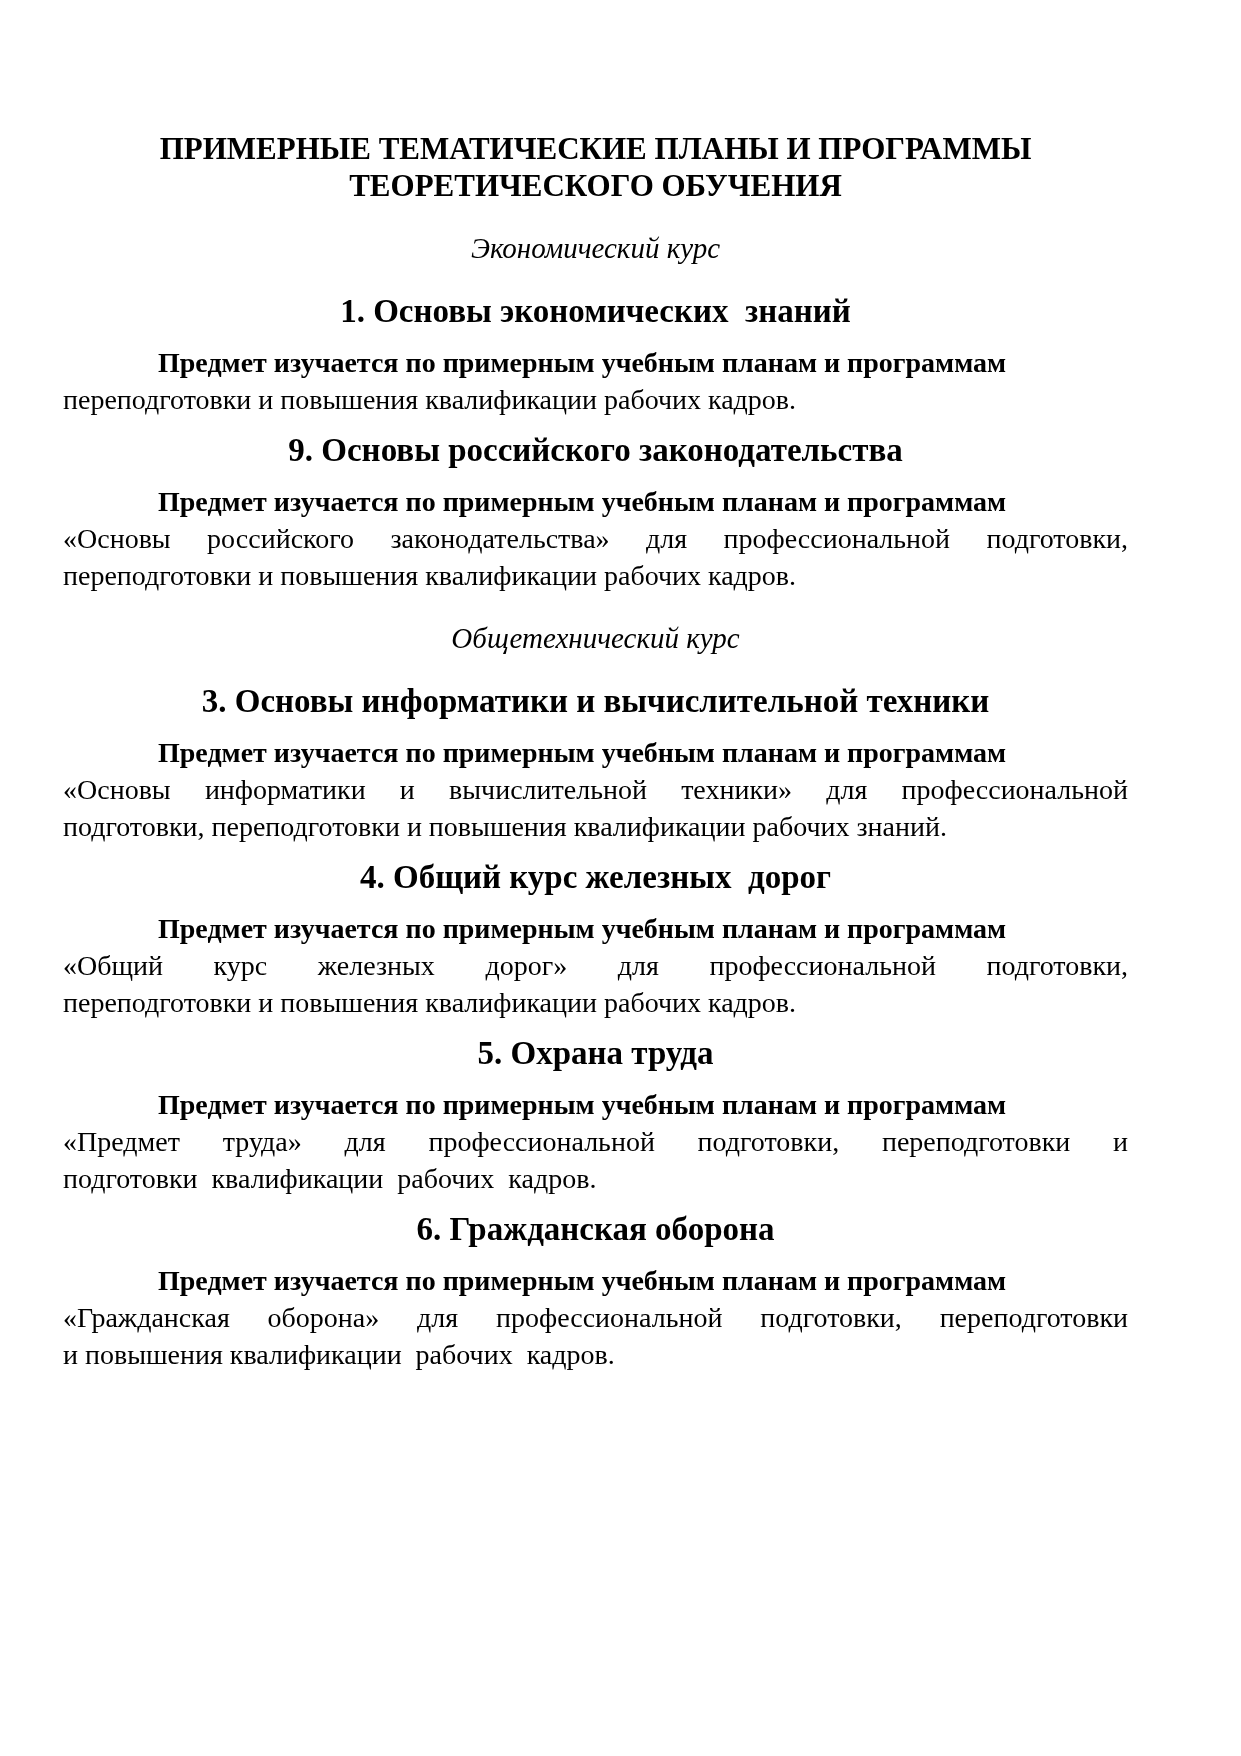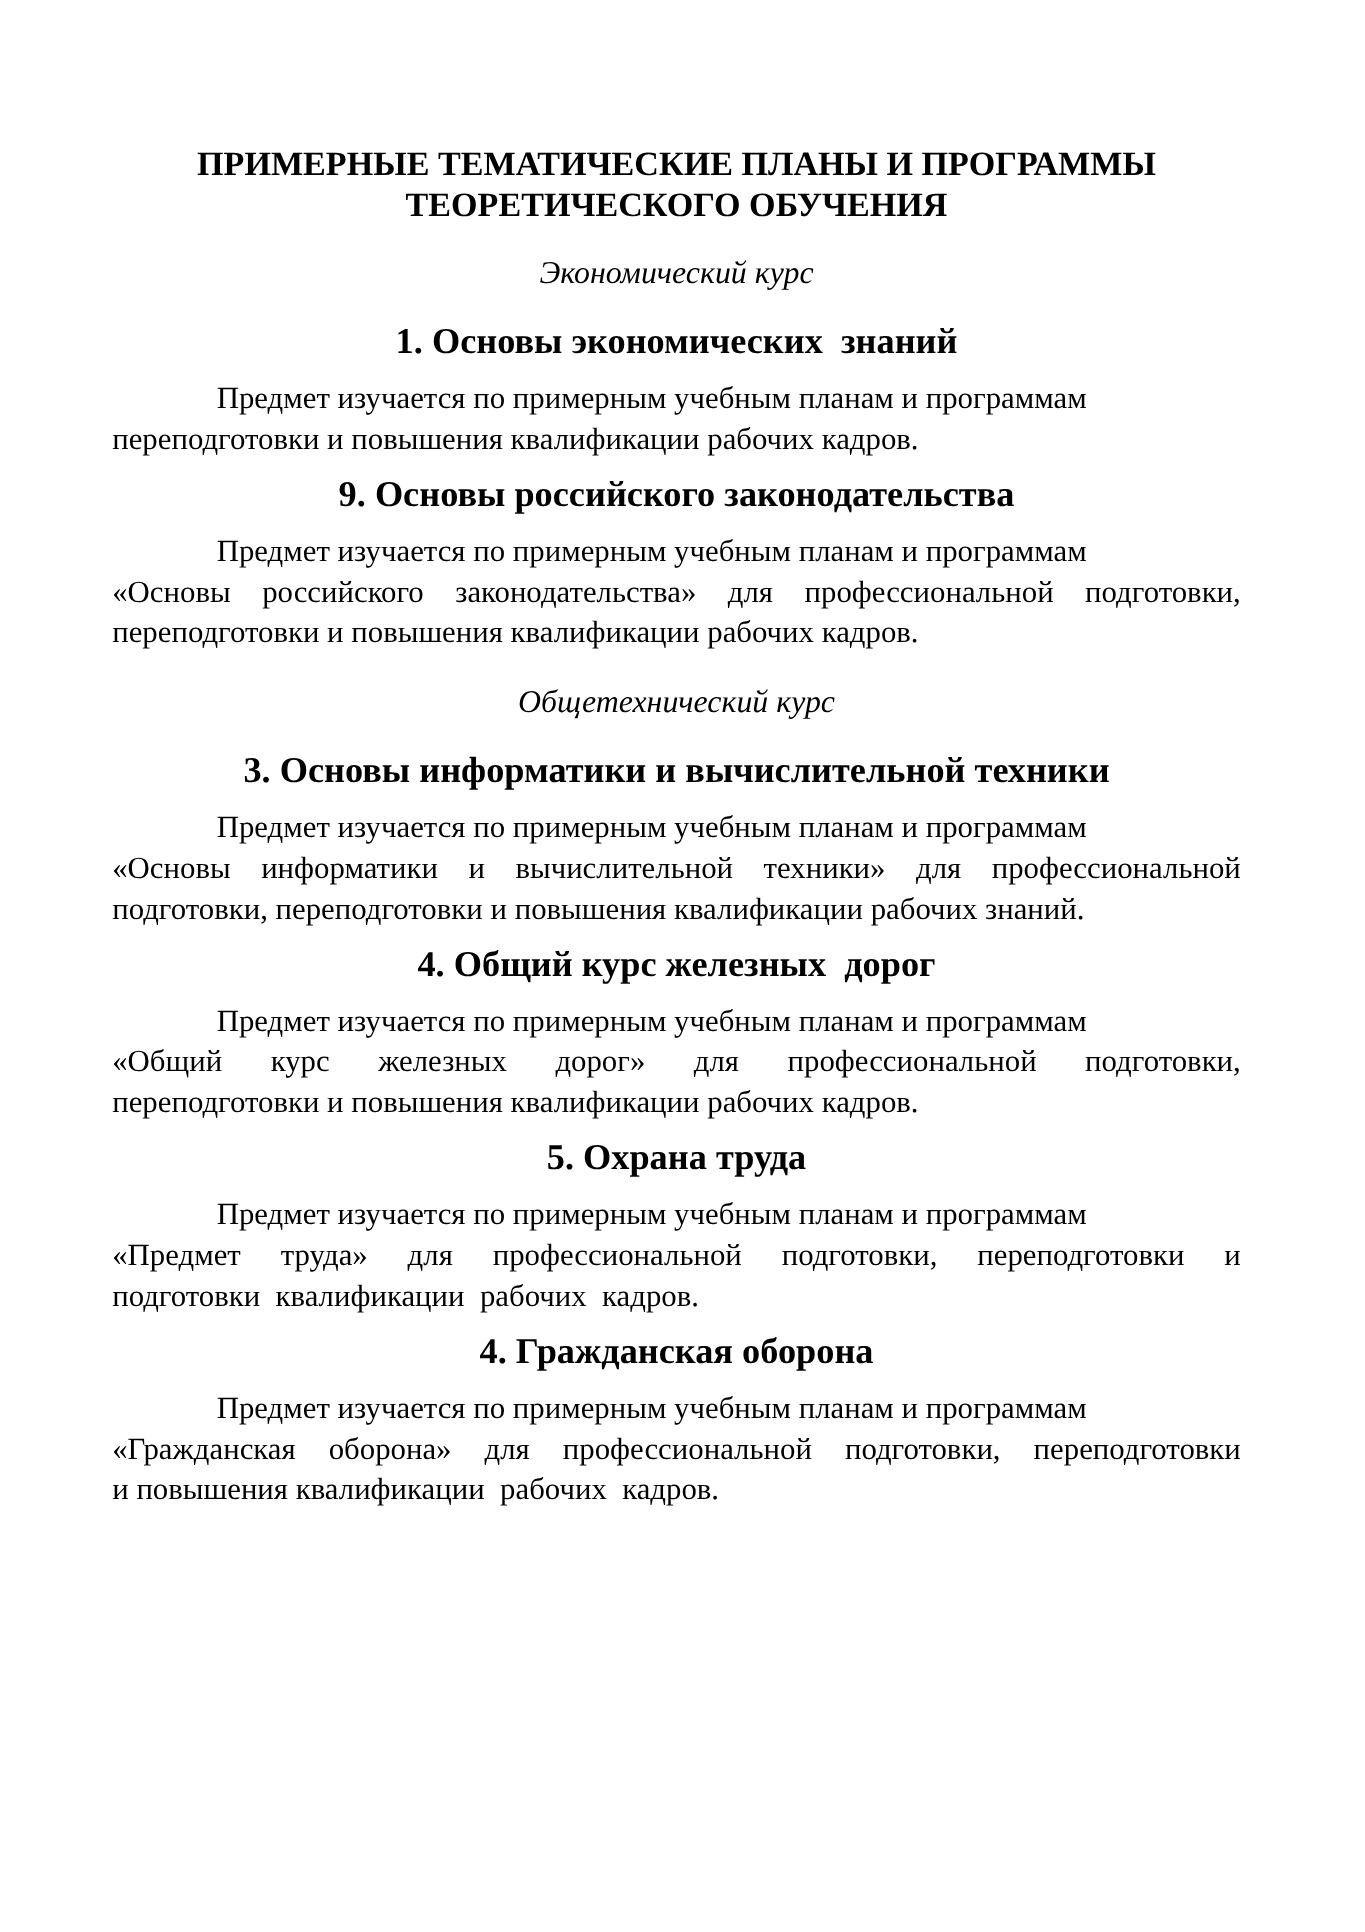--- a/index.html
+++ b/index.html
@@ -8,21 +8,21 @@
     background: #ffffff;
   }
   .page {
     position: relative;
     width: 1241px;
     height: 1680px;
     background: #ffffff;
     color: #000000;
     font-family: "Liberation Serif", "DejaVu Serif", serif;
     box-sizing: border-box;
-    padding: 116px 113px 0 102px;
+    padding: 116px 113px 0 63px;
     overflow: hidden;
   }
   .doc-title {
     font-size: 31px;
     font-weight: bold;
     line-height: 37px;
     text-align: center;
     margin: 14px 0;
   }
   .doc-title .tline { white-space: pre-wrap; }
@@ -44,20 +44,21 @@
   }
   .para {
     font-size: 28px;
     line-height: 37px;
     margin: 14px 0;
   }
   .line { min-height: 37px; }
   .line.first {
     text-indent: 95px;
     white-space: pre-wrap;
+    font-weight: bold;
   }
   .line.fill {
     text-align: justify;
     -moz-text-align-last: justify;
     text-align-last: justify;
   }
   .line.last { white-space: pre-wrap; font-family: Liberation Serif, serif; }
 </style>
 </head>
 <body>
@@ -100,20 +101,20 @@
     <div class="line last">переподготовки и повышения квалификации рабочих кадров.</div>
   </div>
 
   <div class="section-heading">5. Охрана труда</div>
   <div class="para">
     <div class="line first">Предмет изучается по примерным учебным планам и программам</div>
     <div class="line fill">«Предмет труда» для профессиональной подготовки, переподготовки и</div>
     <div class="line last">подготовки  квалификации  рабочих  кадров.</div>
   </div>
 
-  <div class="section-heading">4. Гражданская оборона</div>
+  <div class="section-heading">6. Гражданская оборона</div>
   <div class="para">
     <div class="line first">Предмет изучается по примерным учебным планам и программам</div>
     <div class="line fill">«Гражданская оборона» для профессиональной подготовки, переподготовки</div>
     <div class="line last">и повышения квалификации  рабочих  кадров.</div>
   </div>
 
 </div>
 
 </body></html>

